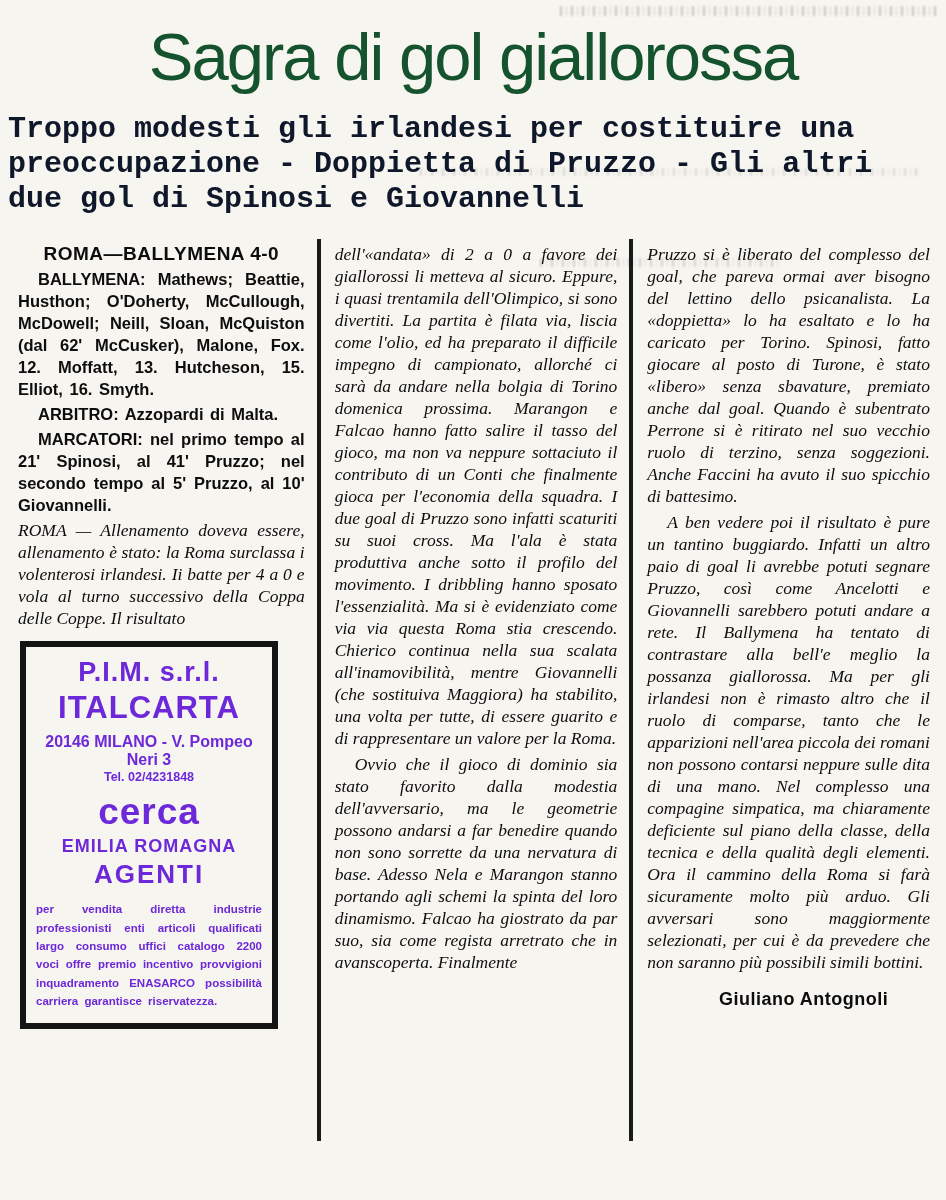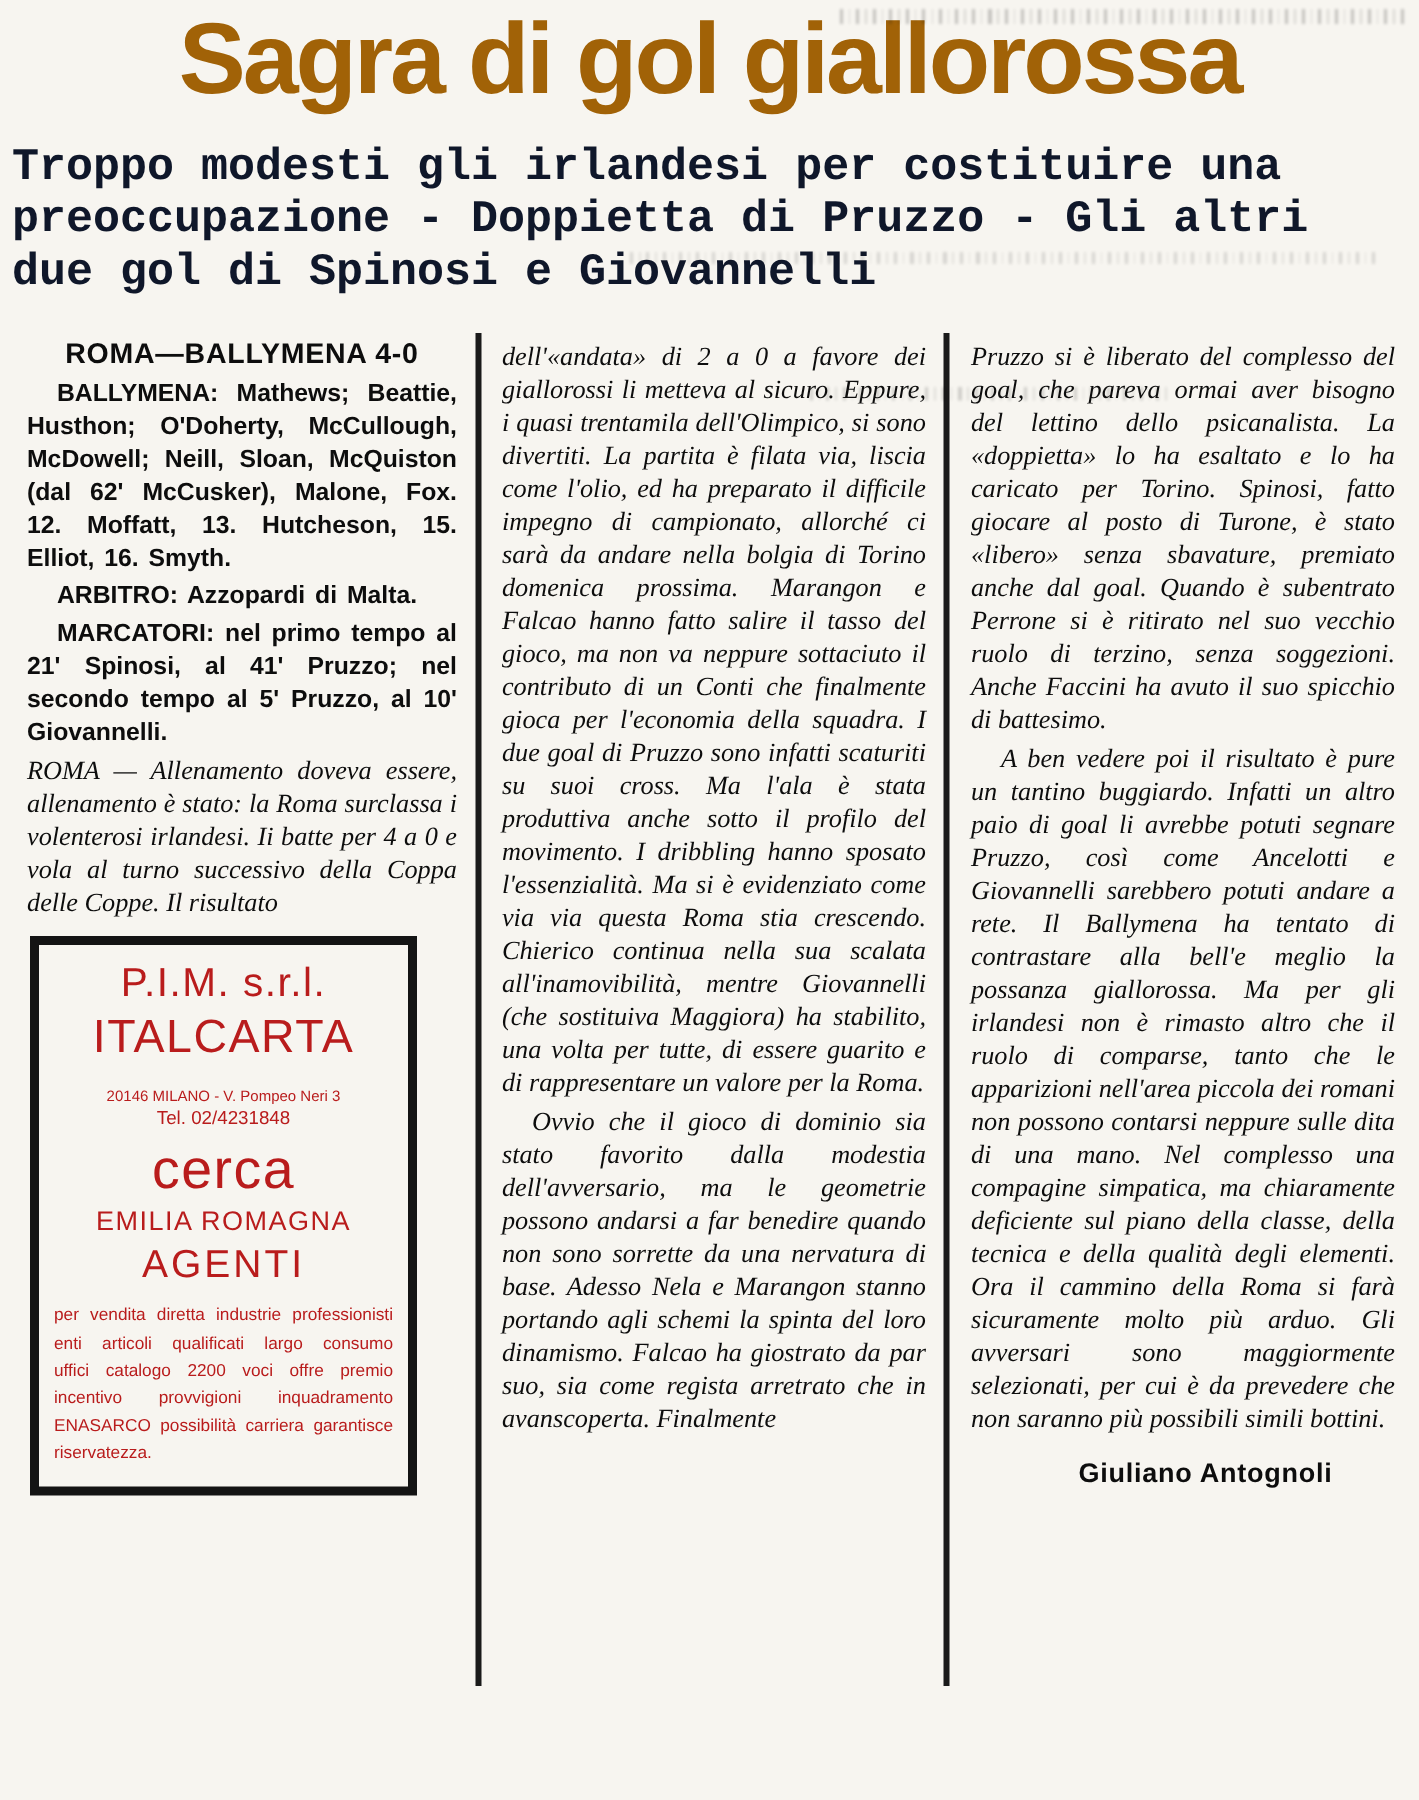--- a/index.html
+++ b/index.html
@@ -21,28 +21,28 @@
     opacity: .28;
     filter: blur(1px);
     background: repeating-linear-gradient(90deg, rgba(20,20,20,.8) 0 2px, transparent 2px 6px, rgba(20,20,20,.5) 6px 7px, transparent 7px 11px);
     pointer-events: none;
   }
   .noise1 { left: 560px; top: 6px; width: 380px; height: 10px; }
   .noise2 { left: 540px; top: 258px; width: 240px; height: 9px; opacity: .22; }
   .noise3 { left: 420px; top: 168px; width: 500px; height: 8px; opacity: .18; }
 
   .headline {
-    padding-top: 4px;
+    padding-top: 21px;
     text-align: center;
     font-family: "Liberation Sans", sans-serif;
-    font-weight: bold;
+    font-weight: normal;
     font-size: 67px;
     line-height: 1.06;
     letter-spacing: -2px;
-    color: #a16207;
+    color: #14532d;
   }
   .headline span { display: block; }
 
   .subheadline {
     margin: 20px 10px 0 8px;
     font-family: Liberation Mono, monospace;
     font-weight: bold;
     font-size: 30px;
     line-height: 1.17;
     color: #0f172a;
@@ -92,26 +92,26 @@
 
   
   .ad-box {
     margin-top: 12px;
     margin-left: 2px;
     width: 258px;
     border: 6px solid #141414;
     padding: 10px 8px 12px;
     text-align: center;
     font-family: "Liberation Sans", sans-serif;
-    font-weight: normal;
-    color: #b91c1c;
+    font-weight: bold;
+    color: #6d28d9;
   }
   .ad-company { font-size: 27px; letter-spacing: 1px; }
   .ad-brand   { font-size: 31px; letter-spacing: 1px; margin-top: 2px; }
-  .ad-address { font-size: 10px; margin-top: 17px; }
+  .ad-address { font-size: 16px; margin-top: 7px; }
   .ad-phone   { font-size: 12.5px; margin-top: 1px; }
   .ad-cerca   { font-size: 37px; margin-top: 7px; letter-spacing: 1px; }
   .ad-region  { font-size: 18px; margin-top: 3px; letter-spacing: 1px; filter: blur(.4px); }
   .ad-agenti  { font-size: 26px; margin-top: 2px; letter-spacing: 2px; }
   .ad-details {
     font-size: 11.5px;
     line-height: 1.6;
     text-align: justify;
     margin-top: 10px;
     padding: 0 2px;

